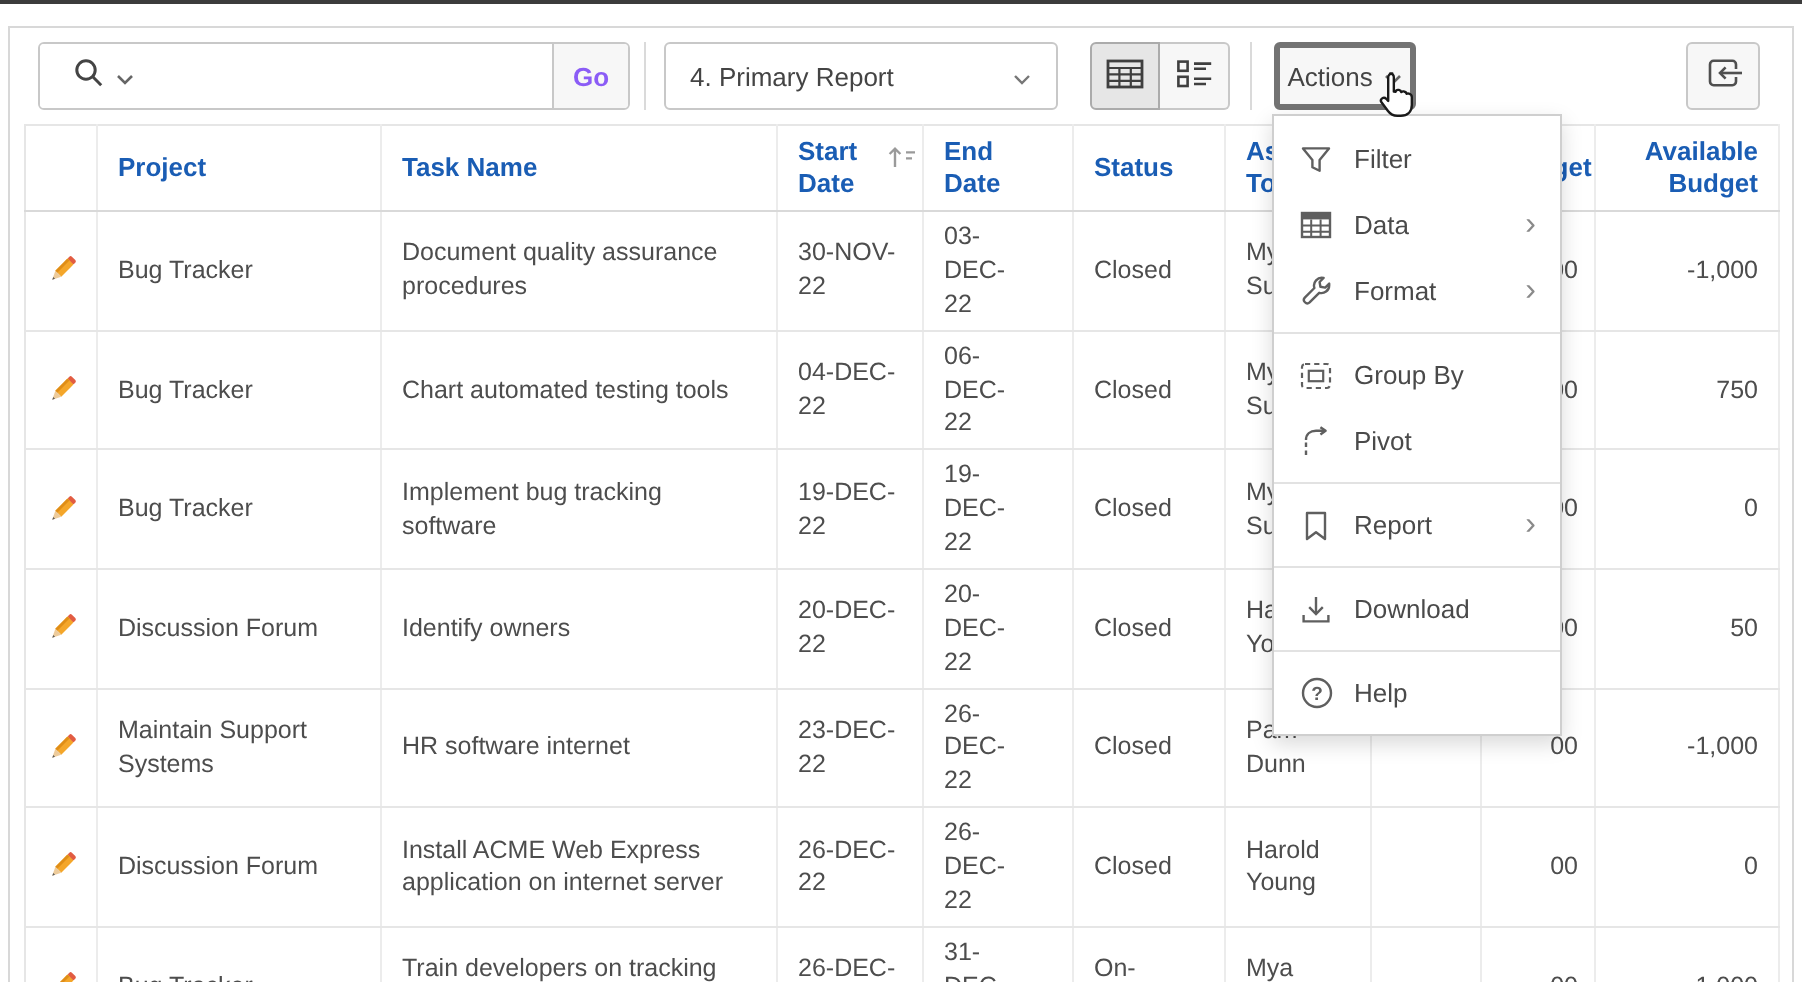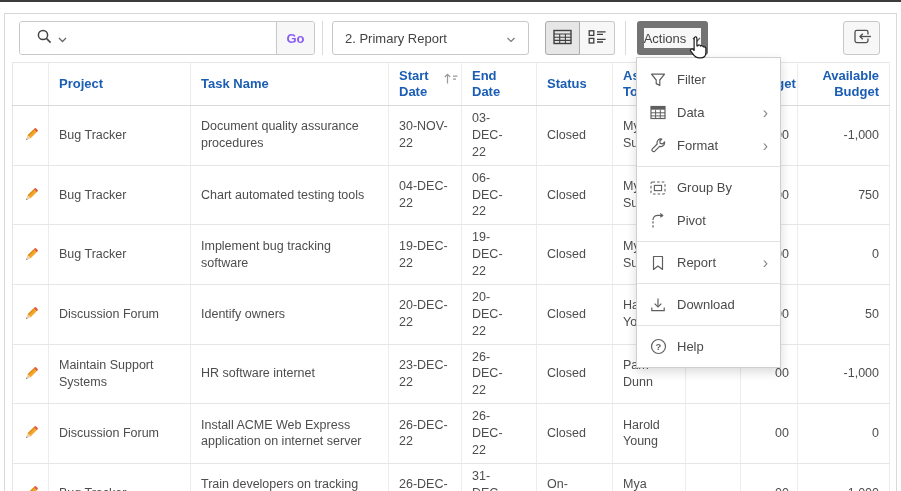--- a/index.html
+++ b/index.html
@@ -14,21 +14,21 @@
   .search-input{flex:1;min-width:0;border:none;outline:none;font:13px "Liberation Sans",sans-serif;padding:0 8px;color:#333;}
   .go-btn{width:38px;border:none;border-left:1px solid #c8c8c8;background:#f7f7f7;font:600 13px "Liberation Sans",sans-serif;color:#8b5cf6;cursor:pointer;}
   .vsep{position:absolute;top:7px;width:1px;height:34px;background:#dadada;}
   .sep1{left:317px}.sep2{left:620px}
   .report-select{position:absolute;left:327px;top:7px;width:197px;height:34px;border:1px solid #c8c8c8;border-radius:3px;background:#fff;display:flex;align-items:center;justify-content:space-between;padding:0 12px;font-size:13px;color:#444;cursor:pointer;}
   .toggle-group{position:absolute;left:540px;top:7px;height:34px;display:flex;}
   .toggle{width:35px;height:34px;border:1px solid #c8c8c8;background:#f7f7f7;display:flex;align-items:center;justify-content:center;cursor:pointer;padding:0;}
   .toggle:first-child{border-radius:3px 0 0 3px;}
   .toggle:last-child{border-radius:0 3px 3px 0;border-left:none;}
   .toggle.active{background:#e6e6e6;border-color:#ababab;}
-  .actions-btn{position:absolute;left:632px;top:7px;width:71px;height:34px;background:#f7f7f7;border:7px solid #737373;border-radius:3px;display:flex;align-items:center;justify-content:center;gap:6px;font:13px "Liberation Sans",sans-serif;color:#444;cursor:pointer;}
+  .actions-btn{position:absolute;left:632px;top:7px;width:71px;height:34px;background:#f7f7f7;border:3px solid #737373;border-radius:3px;display:flex;align-items:center;justify-content:center;gap:6px;font:13px "Liberation Sans",sans-serif;color:#444;cursor:pointer;}
   .reset-btn{position:absolute;left:838px;top:7px;width:37px;height:34px;background:#f7f7f7;border:1px solid #c8c8c8;border-radius:3px;display:flex;align-items:center;justify-content:center;cursor:pointer;padding:0;}
 
   
   .report-table{position:absolute;left:7px;top:48px;width:877px;border-collapse:collapse;table-layout:fixed;border:1px solid #e6e6e6;background:#fff;}
   th,td{border-right:1px solid #ececec;border-bottom:1px solid #e6e6e6;overflow:hidden;}
   thead tr{height:43px;}
   th{color:var(--header-link,#1a5db4);font-size:13px;font-weight:700;text-align:left;padding:4px 10px;vertical-align:middle;line-height:1.25;position:relative;cursor:pointer;}
   th.num{text-align:right;}
   th.col-start{padding-right:18px;}
   thead th{border-bottom:1px solid #d9d9d9;}
@@ -72,21 +72,21 @@
               <path d="M1 1l3.5 3.5L8 1" fill="none" stroke="#666" stroke-width="1.3"></path>
             </svg></span>
       </button>
       <input class="search-input" value="" style="">
       <button class="go-btn">Go</button>
     </div>
 
     <div class="vsep sep1"></div>
 
     <div class="report-select">
-      <span>2. Primary Report</span>
+      <span>4. Primary Report</span>
       <span><svg width="10" height="6" viewBox="0 0 9 6">
             <path d="M1 1l3.5 3.5L8 1" fill="none" stroke="#777" stroke-width="1.2"></path>
           </svg></span>
     </div>
 
     <div class="toggle-group">
       <button class="toggle active">
         <span><svg width="19" height="16" viewBox="0 0 19 16">
               <rect x="1" y="1.5" width="17" height="13" fill="none" stroke="#3f3f3f" stroke-width="1.4"></rect>
               <path d="M1 5h17M1 8.2h17M1 11.4h17M6.7 5v9.5M12.4 5v9.5" stroke="#3f3f3f" stroke-width="1.1" fill="none"></path>

